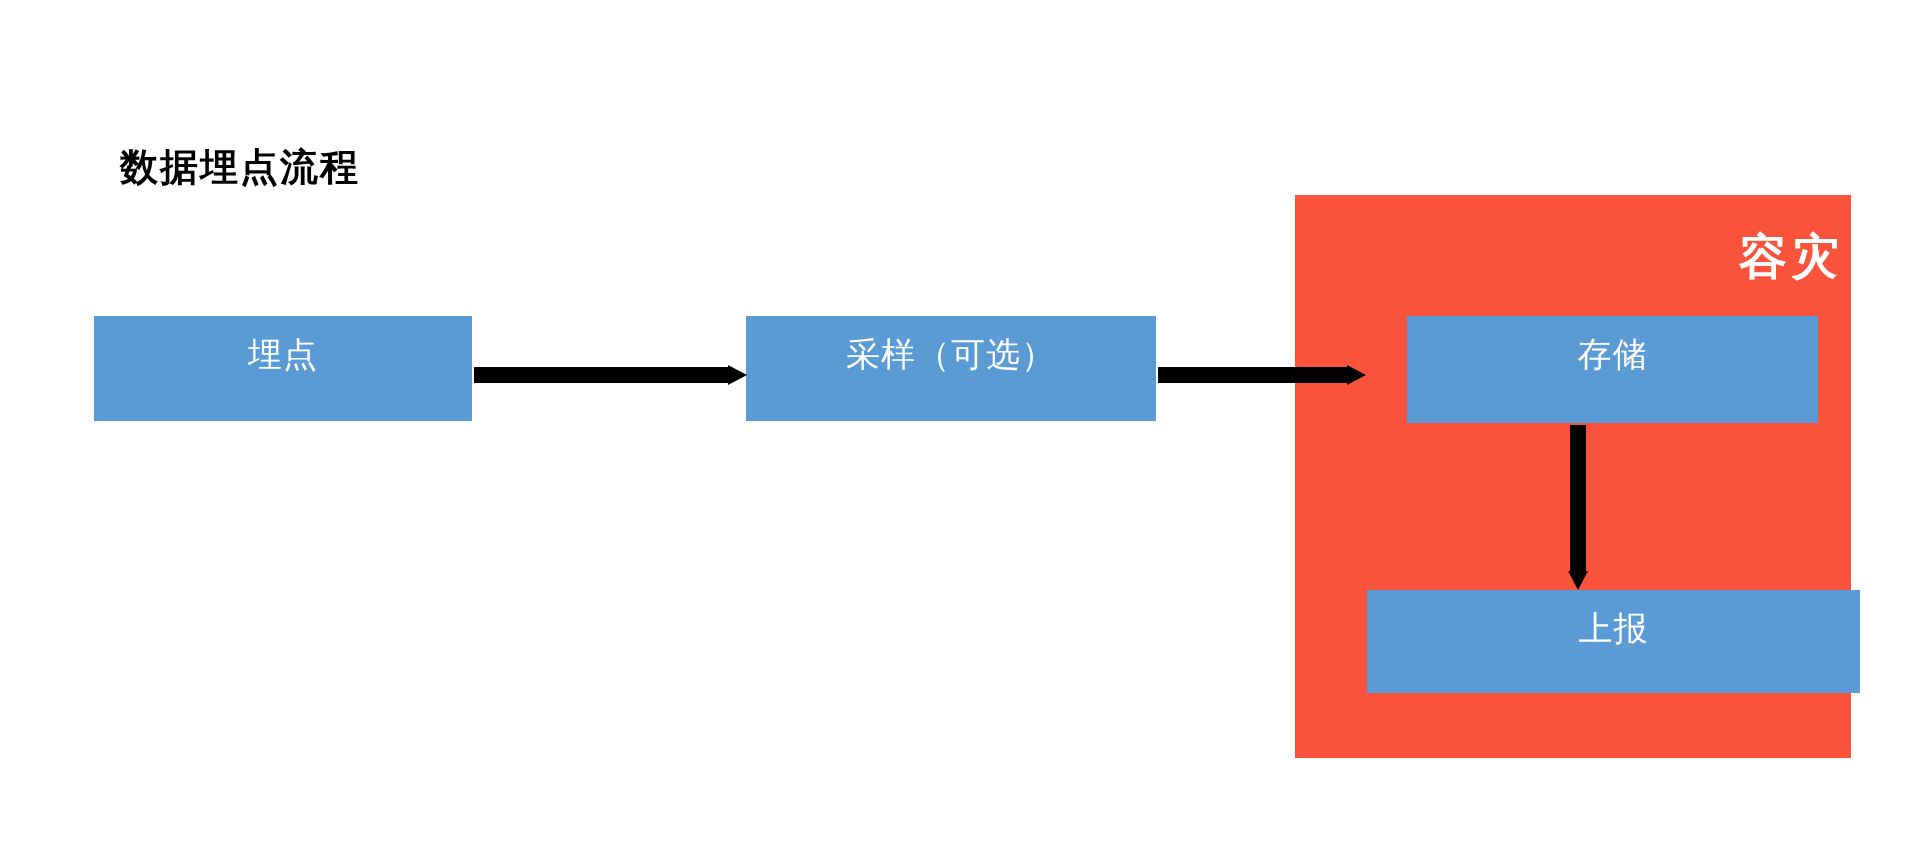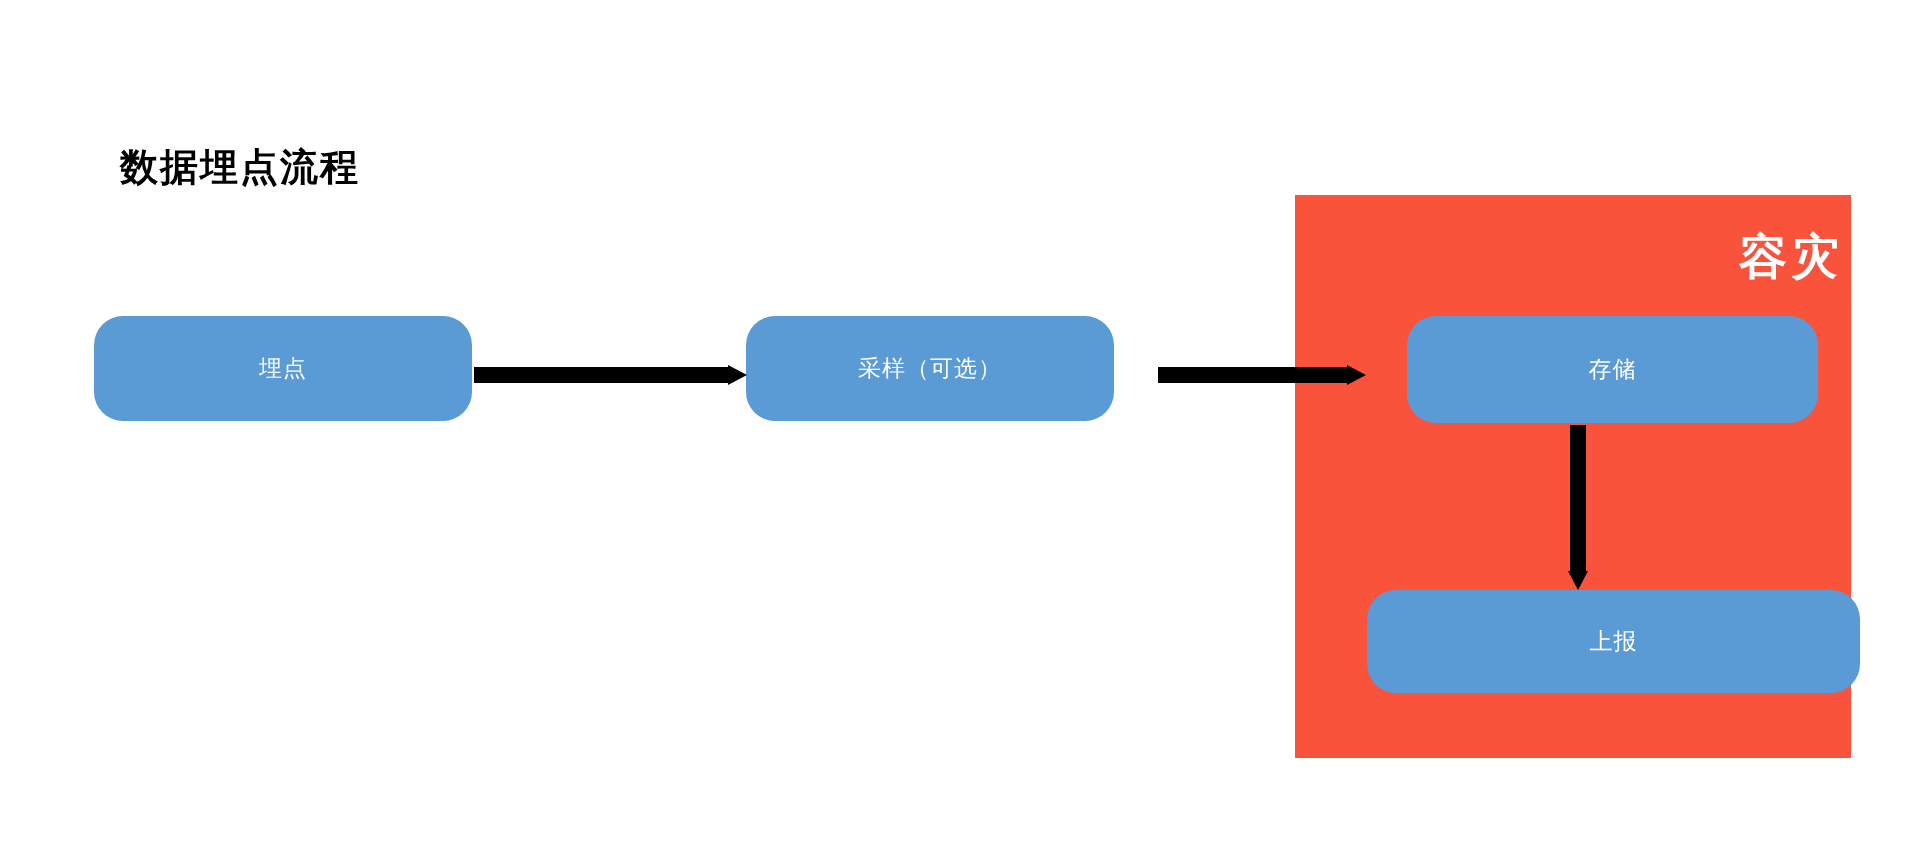--- a/index.html
+++ b/index.html
@@ -47,30 +47,28 @@
     width: 100%;
     text-align: right;
     font-size: 48px;
     font-weight: 700;
     color: var(--node-text);
     letter-spacing: 4px;
   }
   .node {
     position: absolute;
     display: flex;
-    align-items: center;
     justify-content: center;
     background: var(--node-fill);
     color: var(--node-text);
-    font-size: 23px;
+    font-size: 34px;
     letter-spacing: 1px;
-    border-radius: 29px;
   }
   .node-tracking { left: 78px;   top: 300px; width: 378px; height: 105px; }
-  .node-sampling { left: 730px;  top: 300px; width: 368px; height: 105px; }
+  .node-sampling { left: 730px;  top: 300px; width: 410px; height: 105px; }
   .node-storage  { left: 1351px; top: 300px; width: 411px; height: 107px; margin-left: 40px; }
   .node-report   { left: 1351px; top: 574px; width: 493px; height: 103px; }
 
   .arrow { position: absolute; background: var(--arrow-color); }
   .arrow-h { height: 4px; }
   .arrow-h::after {
     content: "";
     position: absolute;
     left: 100%;
     top: 50%;

